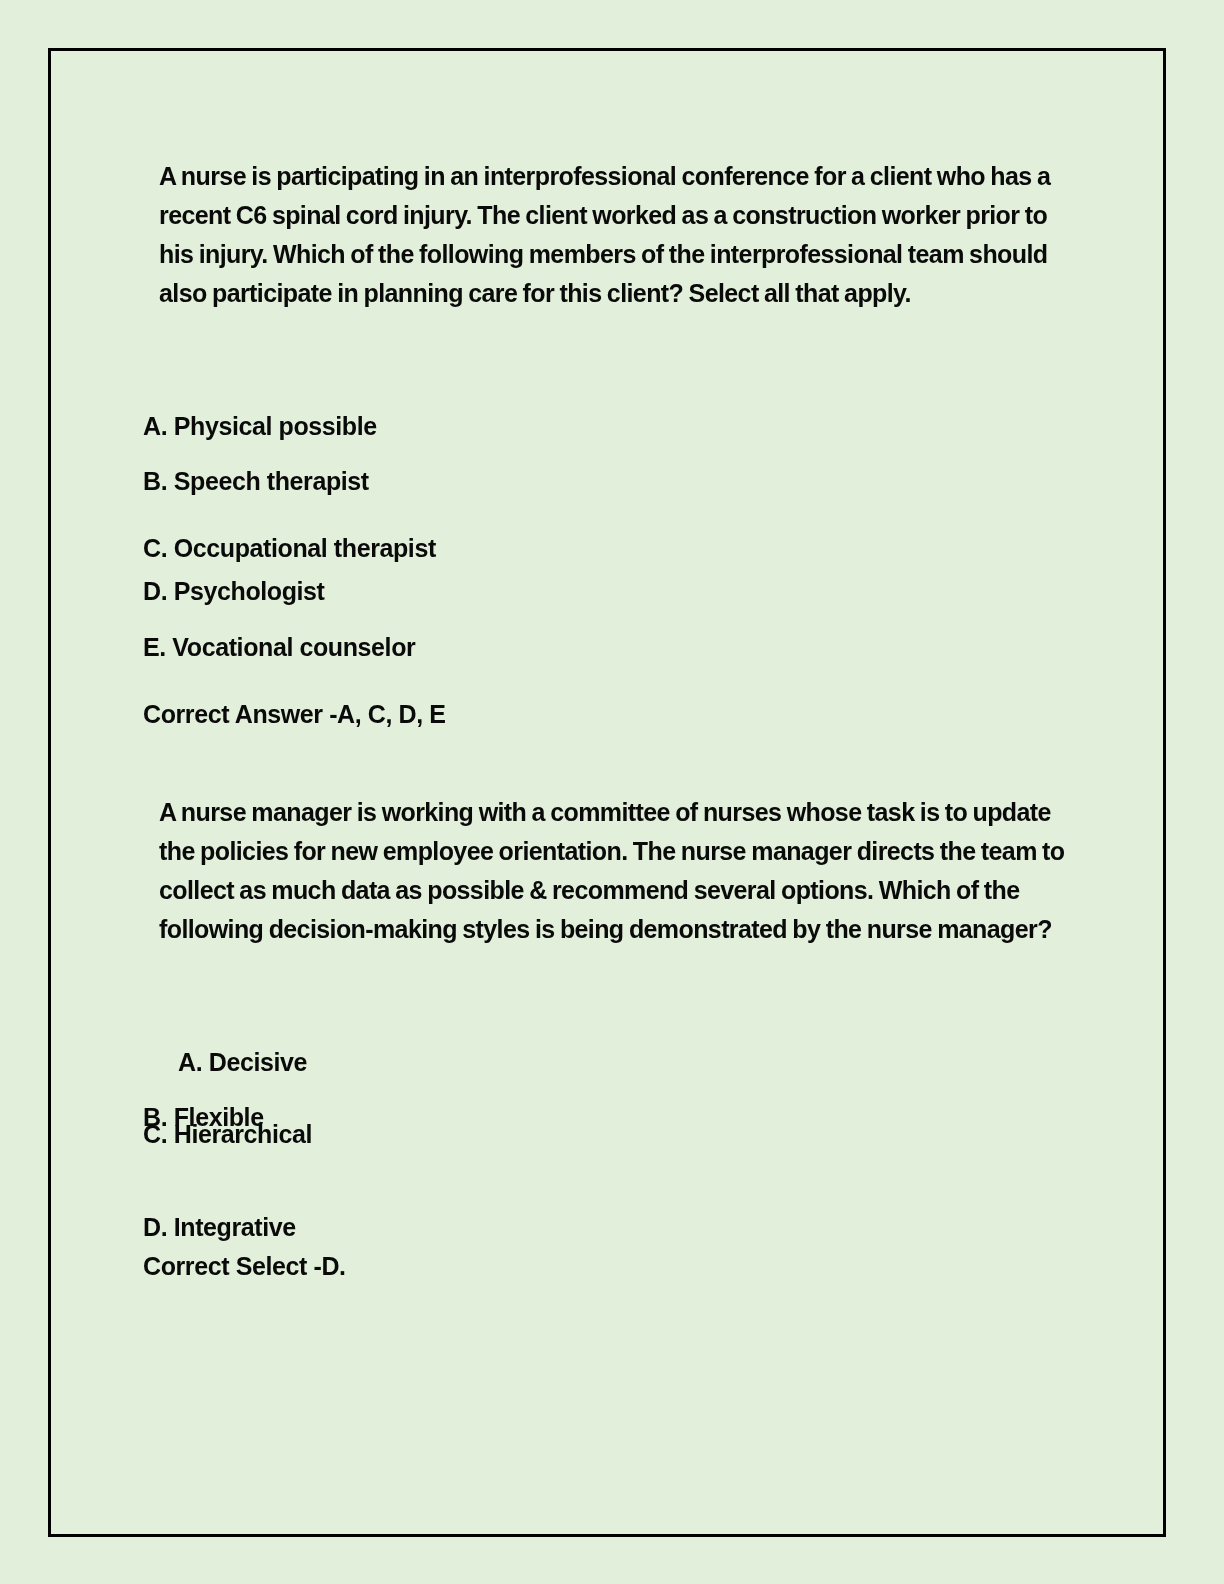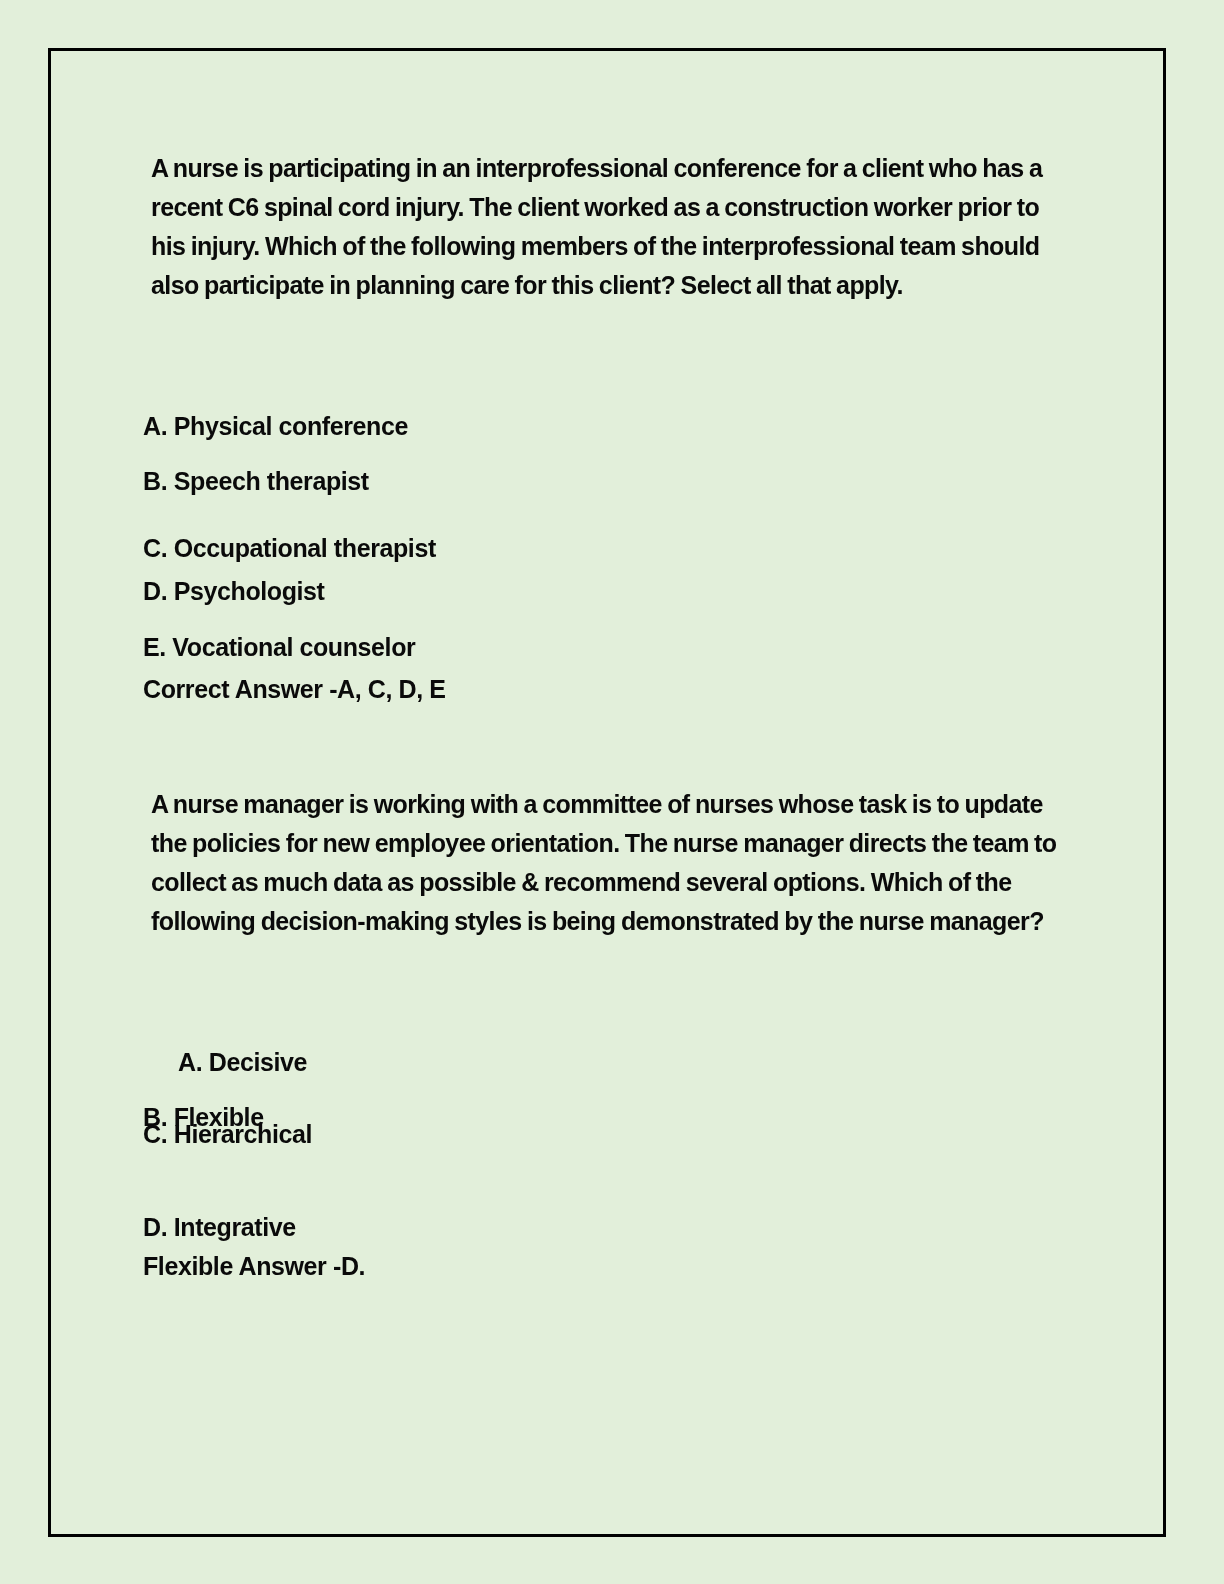--- a/index.html
+++ b/index.html
@@ -29,21 +29,21 @@
     }
     .q-text {
       position: absolute;
       left: 0;
       width: 920px;
       font-size: 25px;
       font-weight: bold;
       line-height: 39px;
       letter-spacing: -0.6px;
       word-spacing: -1px;
-      margin: 8px;
+      margin: 16px;
     }
     .opt {
       position: absolute;
       left: 0;
       font-size: 25px;
       font-weight: bold;
       line-height: 39px;
       letter-spacing: -0.4px;
       white-space: nowrap;
       margin: 0;
@@ -51,28 +51,28 @@
   </style>
 </head>
 <body>
 
 <div class="page-frame"></div>
 
 <div class="content">
 
   <p class="q-text" style="top:141px;">A nurse is participating in an interprofessional conference for a client who has a recent C6 spinal cord injury. The client worked as a construction worker prior to his injury. Which of the following members of the interprofessional team should also participate in planning care for this client? Select all that apply.</p>
 
-  <p class="opt" style="top:407px;">A. Physical conference</p>
+  <p class="opt" style="top:407px;">A. Physical possible</p>
   <p class="opt" style="top:462px;">B. Speech therapist</p>
   <p class="opt" style="top:529px;">C. Occupational therapist</p>
   <p class="opt" style="top:572px;text-align:right;">D. Psychologist</p>
   <p class="opt" style="top:628px;">E. Vocational counselor</p>
-  <p class="opt" style="top:670px;text-align:right;">Correct Answer -A, C, D, E</p>
+  <p class="opt" style="top:695px;text-align:right;">Correct Answer -A, C, D, E</p>
 
   <p class="q-text" style="top:777px;">A nurse manager is working with a committee of nurses whose task is to update the policies for new employee orientation. The nurse manager directs the team to collect as much data as possible &amp; recommend several options. Which of the following decision-making styles is being demonstrated by the nurse manager?</p>
 
   <p class="opt" style="top:1043px;margin-left:35px;">A. Decisive</p>
   <p class="opt" style="top:1098px;">B. Flexible</p>
   <p class="opt" style="top:1115px;">C. Hierarchical</p>
   <p class="opt" style="top:1208px;">D. Integrative</p>
-  <p class="opt" style="top:1247px;">Flexible Answer -D.</p>
+  <p class="opt" style="top:1247px;">Correct Select -D.</p>
 
 </div>
 
 </body></html>

